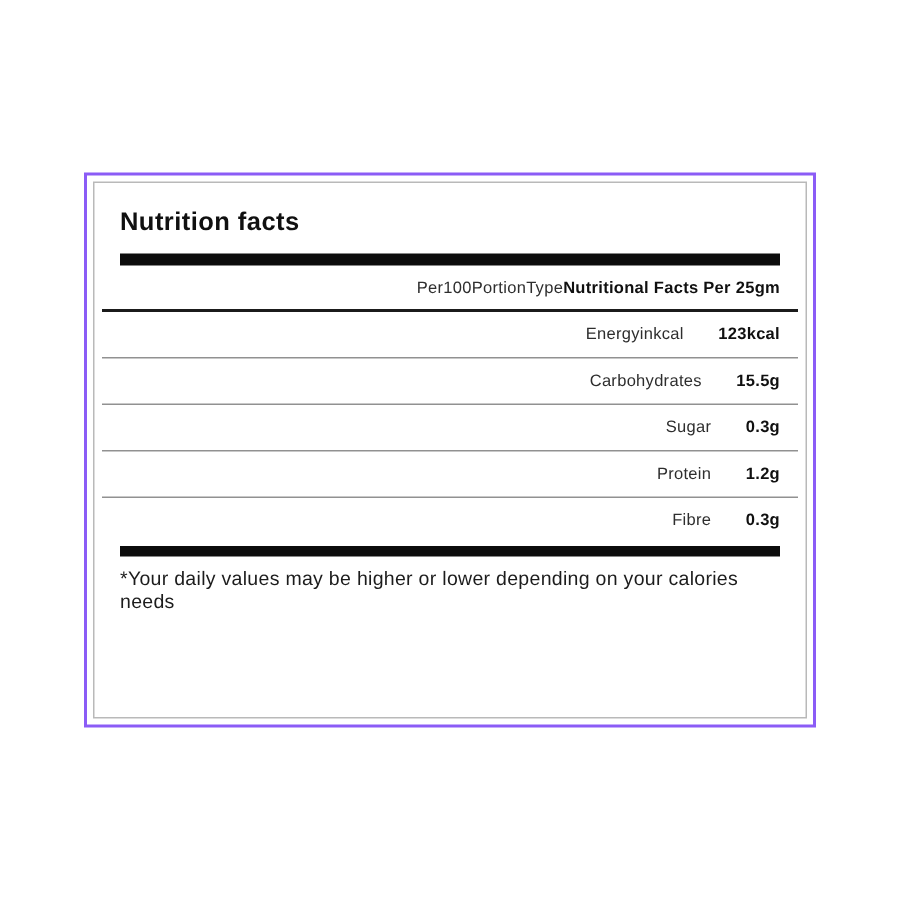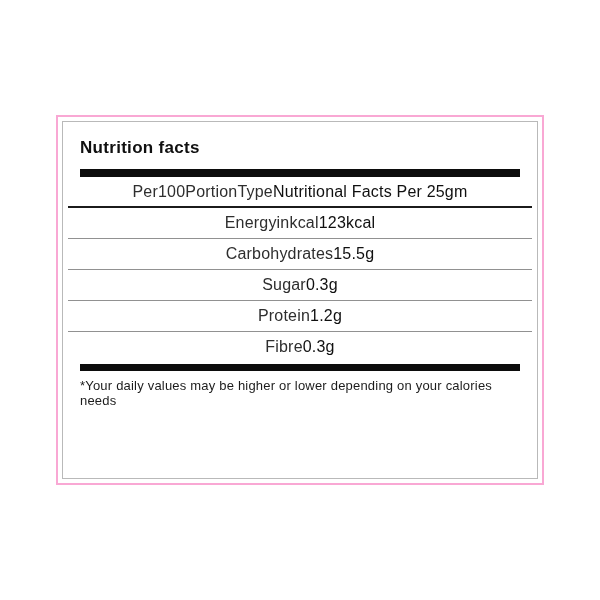--- a/index.html
+++ b/index.html
@@ -17,21 +17,21 @@
     background: #ffffff;
     overflow: hidden;
   }
   .card {
     position: absolute;
     left: 56px;
     top: 115px;
     width: 488px;
     height: 370px;
     box-sizing: border-box;
-    border: 2px solid #f9a8d4;
+    border: 2px solid #8b5cf6;
     background: #ffffff;
   }
   .panel {
     position: absolute;
     inset: 4px;
     border: 1px solid #b9b9b9;
     box-sizing: border-box;
     padding: 8px 5px 0 5px;
     background: #ffffff;
   }
@@ -47,44 +47,45 @@
     height: 8px;
     background: #0c0c0c;
     margin: 10px 12px 0 12px;
   }
   .bar.bottom {
     height: 7px;
     margin-top: 2px;
   }
   .row {
     display: flex;
-    justify-content: center;
+    justify-content: flex-end;
     align-items: center;
     padding: 0 12px;
-    font-size: 16px;
+    font-size: 11px;
     letter-spacing: 0.2px;
     color: #2e2e2e;
   }
   .header-row {
     height: 29px;
     border-bottom: 2px solid #1b1b1b;
   }
   .data-row {
     height: 30px;
     border-bottom: 1px solid #919191;
+    gap: 23px;
   }
   .rows .data-row:last-child {
     border-bottom: none;
   }
   .label {
     font-weight: 400;
     color: #2e2e2e;
   }
   .value {
-    font-weight: 400;
+    font-weight: 700;
     color: #101010;
   }
   .footnote {
     margin: 7px 12px 0 12px;
     font-size: 13px;
     color: #1c1c1c;
     letter-spacing: 0.2px;
     line-height: 15px;
   }
 </style>

